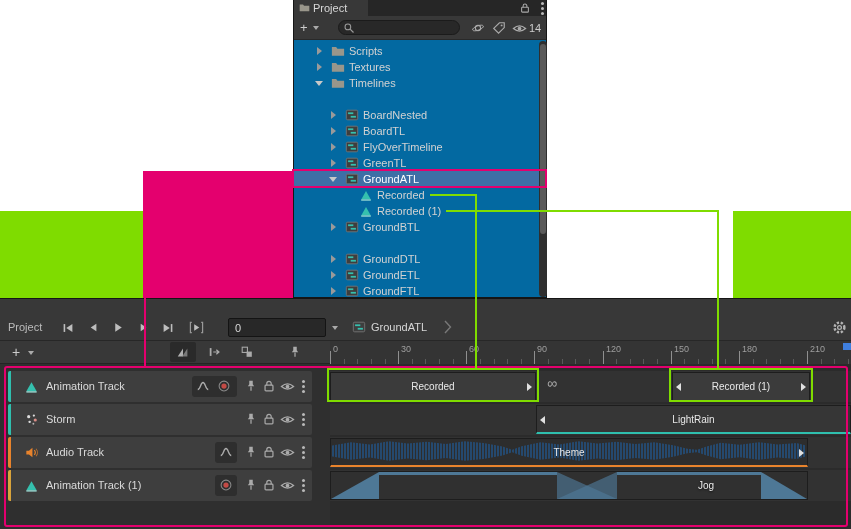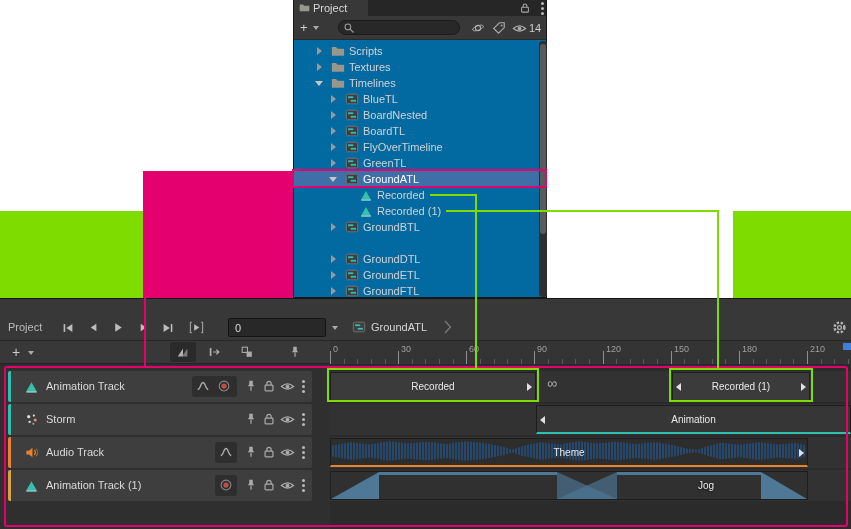--- a/index.html
+++ b/index.html
@@ -236,27 +236,20 @@
           </svg>
         <span class="tl" style="left:55px">Textures</span>
       </div>
       <div class="trow" style="top:35px">
         <span class="fold fd" style="left:21px"></span>
         <svg class="abs" style="left:37px;top:1px" width="14" height="14">
             <use href="#sy-folder"></use>
           </svg>
         <span class="tl" style="left:55px">Timelines</span>
       </div>
-      <div class="trow" style="top:51px">
-        <span class="fold fr" style="left:37px"></span>
-        <svg class="abs" style="left:51px;top:1px" width="14" height="14">
-            <use href="#sy-tl"></use>
-          </svg>
-        <span class="tl" style="left:69px">BlueTL</span>
-      </div>
       <div class="trow" style="top:67px">
         <span class="fold fr" style="left:37px"></span>
         <svg class="abs" style="left:51px;top:1px" width="14" height="14">
             <use href="#sy-tl"></use>
           </svg>
         <span class="tl" style="left:69px">BoardNested</span>
       </div>
       <div class="trow" style="top:83px">
         <span class="fold fr" style="left:37px"></span>
         <svg class="abs" style="left:51px;top:1px" width="14" height="14">
@@ -529,21 +522,21 @@
       </div>
       <span class="abs" style="left:547px;top:11px;font-size:14px;color:#A9A9A9">∞</span>
       <div class="clip" style="left:672px;top:8px;width:138px">
         <i class="ca cal"></i>
         <span>Recorded (1)</span>
         <i class="ca car"></i>
       </div>
 
       <div class="clip" style="left:536px;top:41px;width:315px;background:#363636;border-bottom:2px solid var(--teal)">
         <i class="ca cal"></i>
-        <span>Animation</span>
+        <span>LightRain</span>
       </div>
 
       <div class="clip" style="left:330px;top:74px;width:478px;background:#2D2D2D;border-bottom:2px solid var(--orange)">
         <i id="wave"></i>
         <i id="wavecut"></i>
         <span style="position:relative;z-index:3">Theme</span>
         <i class="ca car" style="z-index:3"></i>
       </div>
 
       <div class="clip" style="left:330px;top:107px;width:478px;background:#303030">

